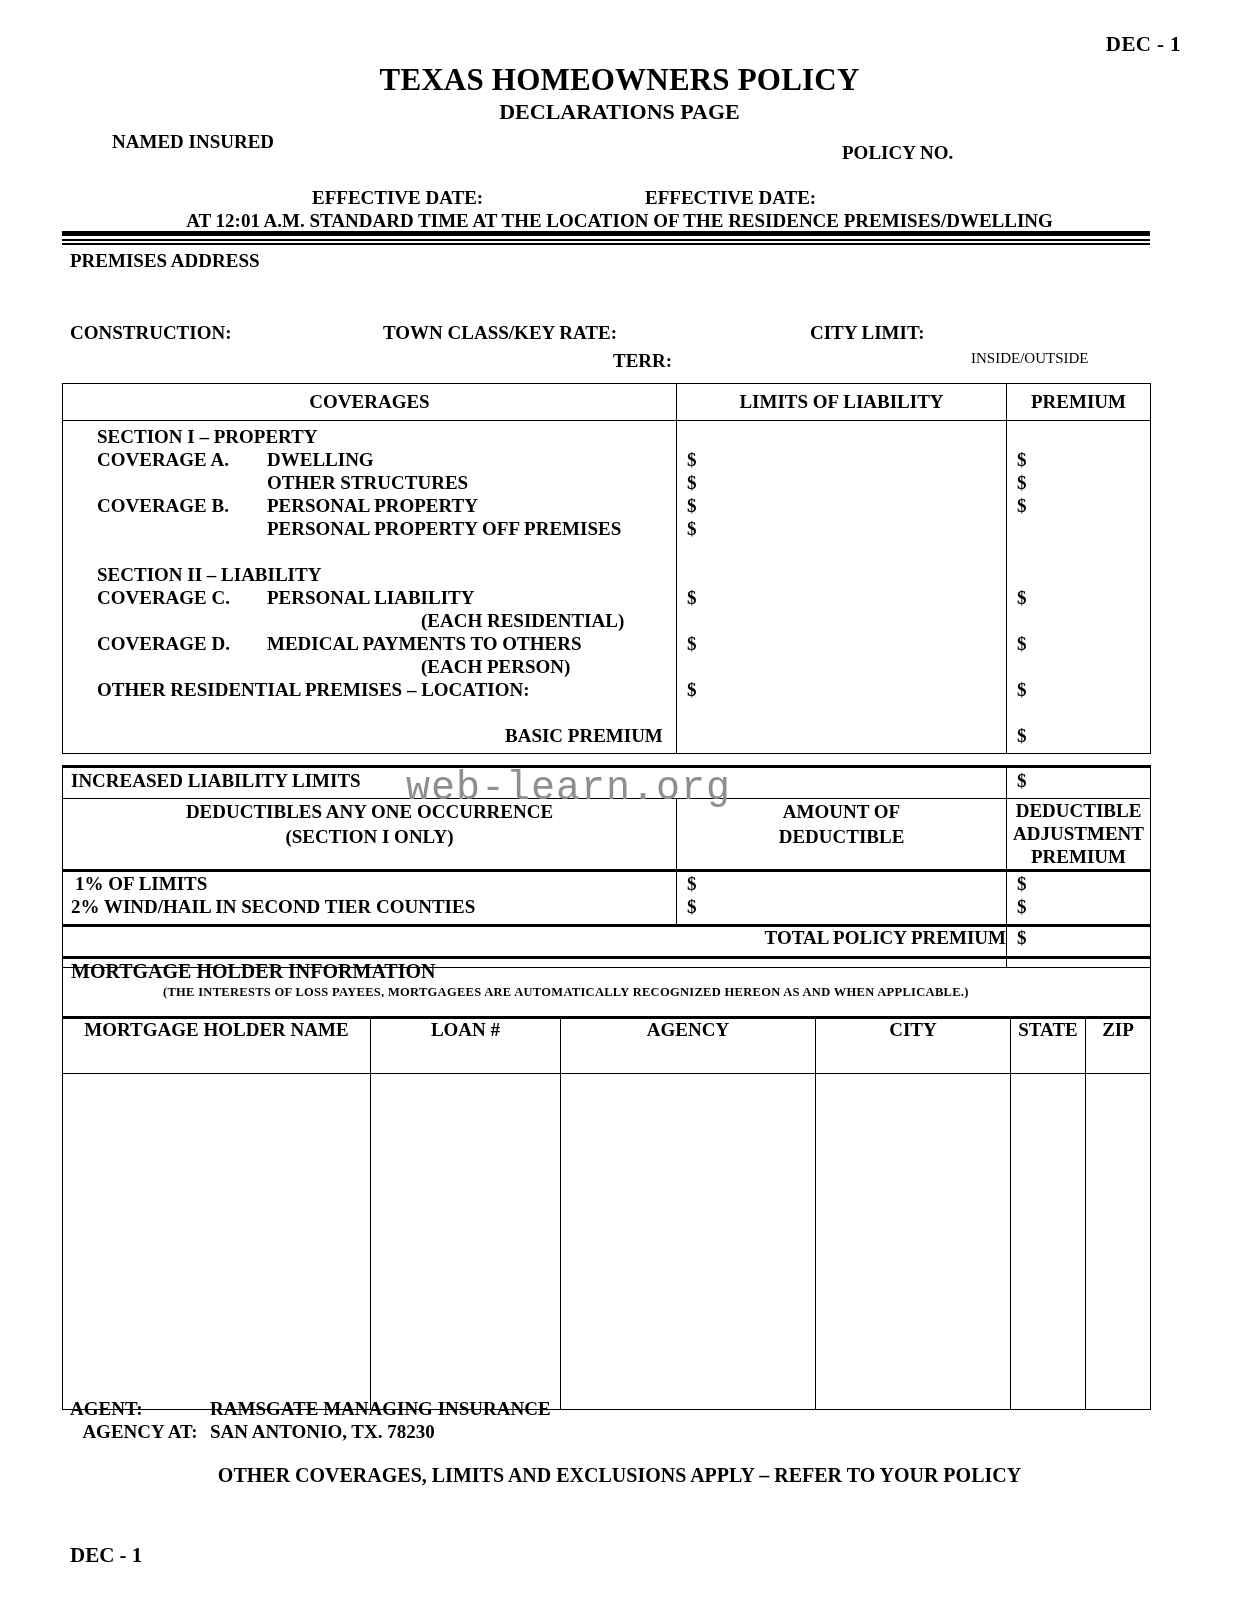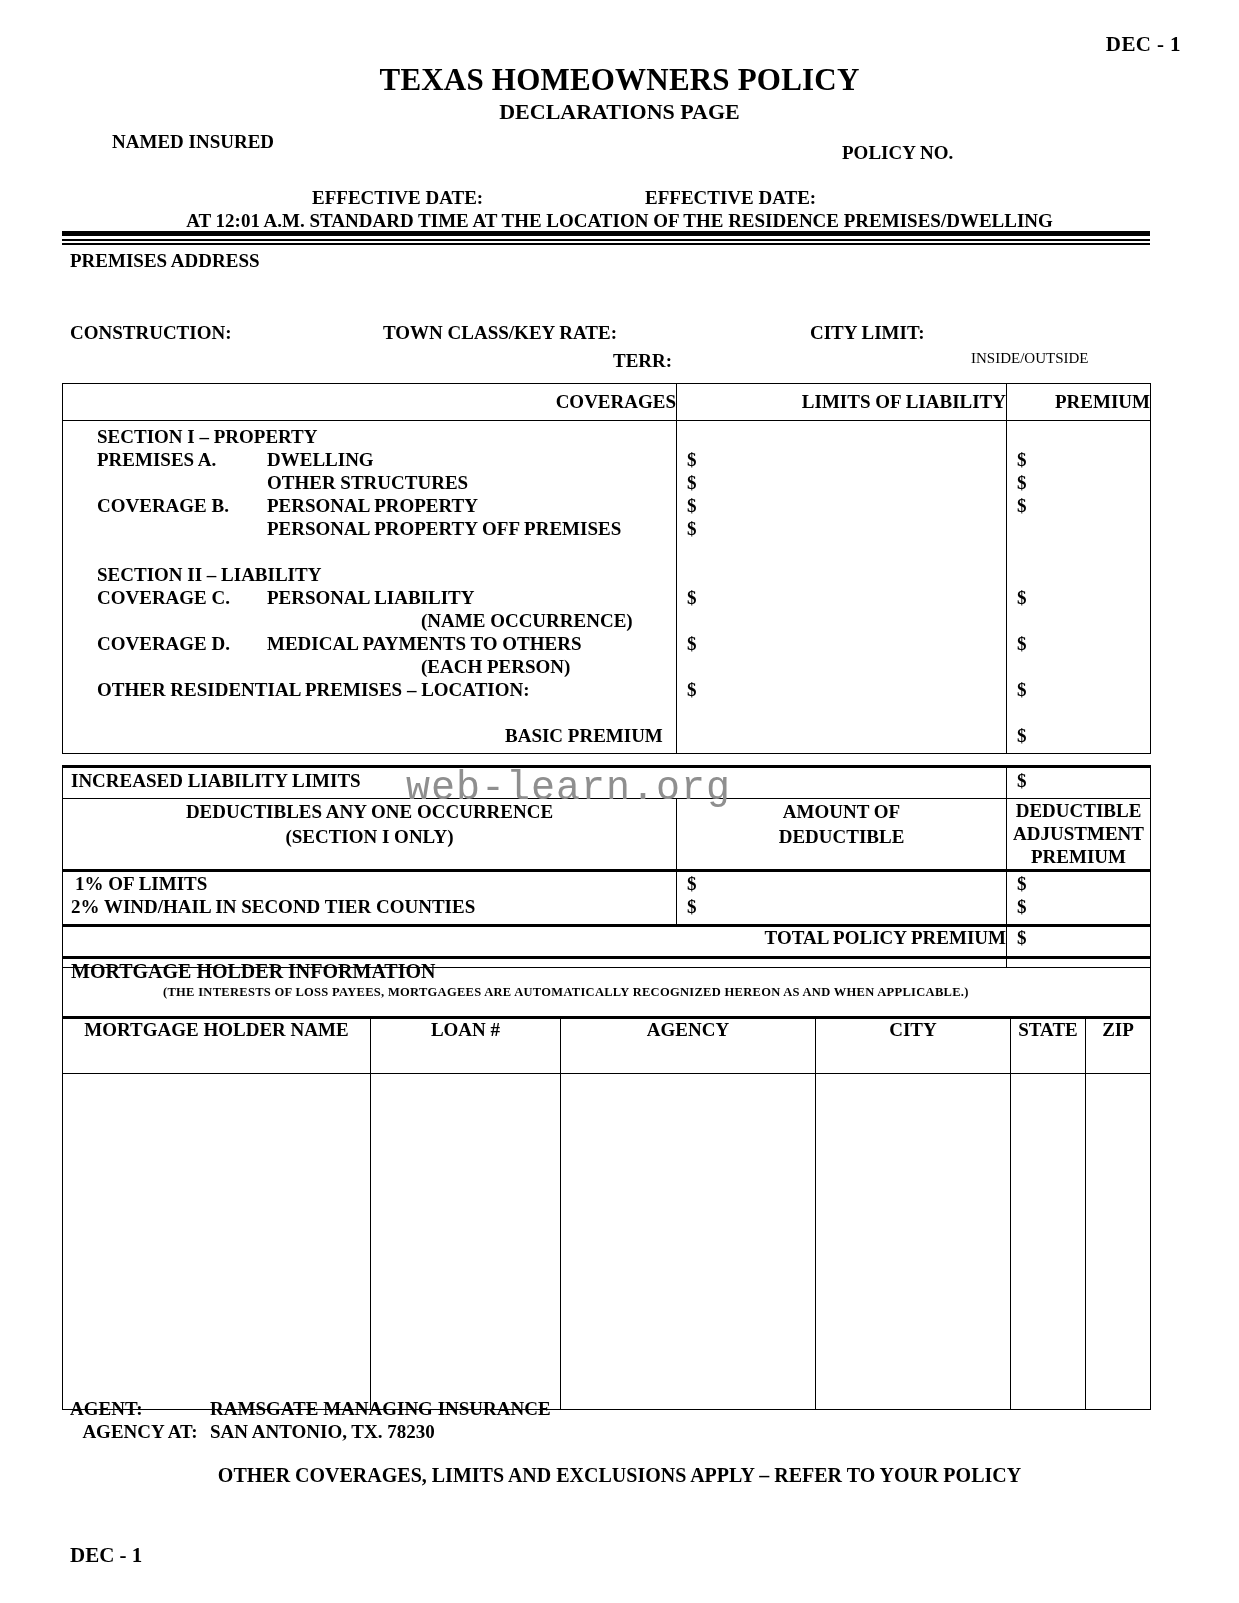--- a/index.html
+++ b/index.html
@@ -92,21 +92,21 @@
     padding: 0;
     vertical-align: top;
     font-size: 19px;
     font-weight: bold;
   }
   .col-cov   { width: 614px; }
   .col-lim   { width: 330px; }
   .col-prem  { width: 144px; }
 
   .hdr-cell {
-    text-align: right;
+    text-align: center;
     font-size: 24px;
     font-weight: bold;
     height: 36px;
     line-height: 36px;
   }
   .dollar { padding-left: 10px; }
 
   .cov-body { position: relative; height: 332px; }
   .lim-body { position: relative; height: 332px; }
   .prem-body { position: relative; height: 332px; }
@@ -231,31 +231,31 @@
     <tbody>
         <tr>
       <th class="hdr-cell">COVERAGES</th>
       <th class="hdr-cell">LIMITS OF LIABILITY</th>
       <th class="hdr-cell">PREMIUM</th>
     </tr>
     <tr>
       <td>
         <div class="cov-body">
           <div class="ln" style="left:34px;  top:5px;">SECTION I – PROPERTY</div>
-          <div class="ln" style="left:34px;  top:28px;">PREMISES A.</div>
+          <div class="ln" style="left:34px;  top:28px;">COVERAGE A.</div>
           <div class="ln" style="left:204px; top:28px;">DWELLING</div>
           <div class="ln" style="left:204px; top:51px;">OTHER STRUCTURES</div>
           <div class="ln" style="left:34px;  top:74px;">COVERAGE B.</div>
           <div class="ln" style="left:204px; top:74px;">PERSONAL PROPERTY</div>
           <div class="ln" style="left:204px; top:97px;">PERSONAL PROPERTY OFF PREMISES</div>
 
           <div class="ln" style="left:34px;  top:143px;">SECTION II – LIABILITY</div>
           <div class="ln" style="left:34px;  top:166px;">COVERAGE C.</div>
           <div class="ln" style="left:204px; top:166px;">PERSONAL LIABILITY</div>
-          <div class="ln" style="left:358px; top:189px;">(NAME OCCURRENCE)</div>
+          <div class="ln" style="left:358px; top:189px;">(EACH RESIDENTIAL)</div>
           <div class="ln" style="left:34px;  top:212px;">COVERAGE D.</div>
           <div class="ln" style="left:204px; top:212px;">MEDICAL PAYMENTS TO OTHERS</div>
           <div class="ln" style="left:358px; top:235px;">(EACH PERSON)</div>
           <div class="ln" style="left:34px;  top:258px;">OTHER RESIDENTIAL PREMISES – LOCATION:</div>
 
           <div class="ln" style="left:442px; top:304px;">BASIC PREMIUM</div>
         </div>
       </td>
       <td>
         <div class="lim-body">

